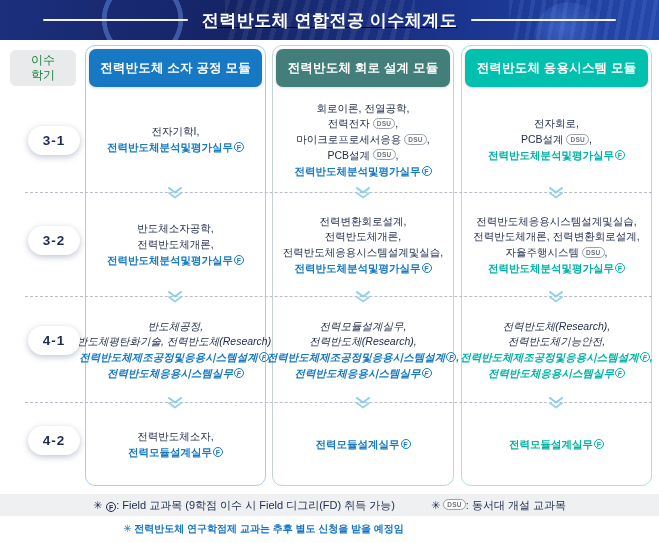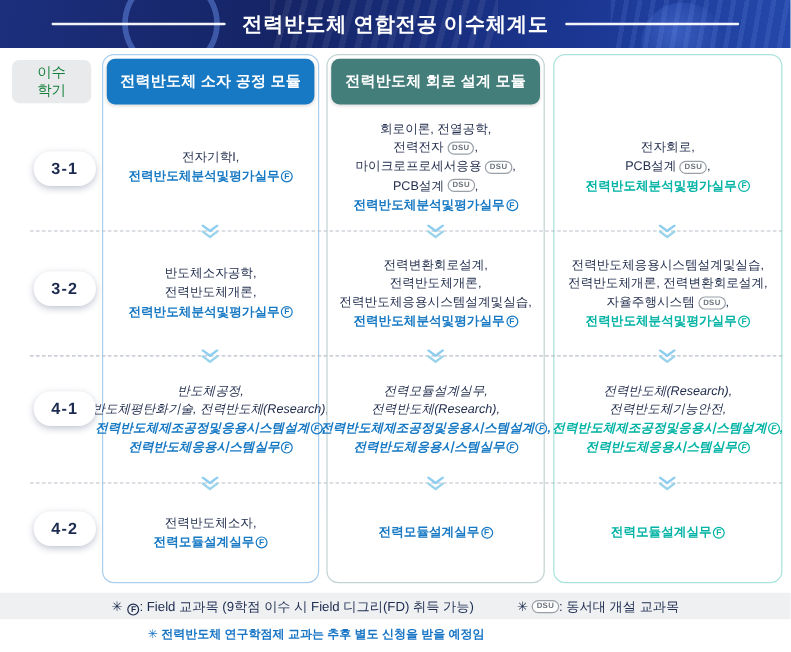--- a/index.html
+++ b/index.html
@@ -3,21 +3,21 @@
 <meta charset="utf-8">
 <style>
   * { margin:0; padding:0; box-sizing:border-box; }
   html,body { background:#ffffff; }
   body { font-family:"Liberation Sans","DejaVu Sans",sans-serif; }
   .page { position:relative; width:659px; height:543px; background:#ffffff; overflow:hidden; }
 
   
   .band { position:absolute; left:0; top:0; width:659px; height:40px;
           background:linear-gradient(96deg,#1c2f7d 0%,#152465 35%,#1b3691 72%,#2448ab 100%);
-          display:flex; align-items:center; justify-content:center; gap:14px; overflow:hidden; }
+          display:flex; align-items:center; justify-content:center; gap:14px; overflow:hidden;text-decoration:underline; }
   .band .deco { position:absolute; pointer-events:none; }
   .deco-circle-l { left:95px; top:-28px; width:95px; height:95px; border-radius:50%;
           background:radial-gradient(circle, transparent 53%, rgba(110,150,240,.45) 54%, rgba(110,150,240,.45) 60%, transparent 61%); }
   .deco-stripes-c { left:225px; top:0; width:190px; height:40px;
           background:repeating-linear-gradient(105deg, rgba(255,255,255,.07) 0 5px, transparent 5px 13px); }
   .deco-circle-r { right:55px; top:2px; width:70px; height:70px; border-radius:50%;
           background:radial-gradient(circle at 40% 35%, rgba(80,120,220,.55), rgba(80,120,220,0) 65%); }
   .deco-stripes-r { right:0; top:0; width:150px; height:40px;
           background:repeating-linear-gradient(100deg, rgba(140,175,255,.12) 0 4px, transparent 4px 11px); }
   .band-rule { width:145px; height:2px; background:rgba(255,255,255,.95); border-radius:1px; z-index:2; }
@@ -136,20 +136,21 @@
         <div class="line"><span>전력반도체(Research),</span></div>
         <div class="line hl"><span>전력반도체제조공정및응용시스템설계</span><span class="fmark">F</span><span>,</span></div>
         <div class="line hl"><span>전력반도체응용시스템실무</span><span class="fmark">F</span></div>
       </div>
     <div class="cell cell-r3">
         <div class="line hl"><span>전력모듈설계실무</span><span class="fmark">F</span></div>
       </div>
   </div>
 
   <div class="col col2" style="--bd: #a8e3dc; --hl: #00b3a4;">
+    <div class="col-header" style="background: rgb(1, 193, 174);">전력반도체 응용시스템 모듈</div>
     <div class="cell cell-r0">
         <div class="line"><span>전자회로,</span></div>
         <div class="line"><span>PCB설계 </span><span class="dsu">DSU</span><span>,</span></div>
         <div class="line hl"><span>전력반도체분석및평가실무</span><span class="fmark">F</span></div>
       </div>
     <div class="cell cell-r1">
         <div class="line"><span>전력반도체응용시스템설계및실습,</span></div>
         <div class="line"><span>전력반도체개론, 전력변환회로설계,</span></div>
         <div class="line"><span>자율주행시스템 </span><span class="dsu">DSU</span><span>,</span></div>
         <div class="line hl"><span>전력반도체분석및평가실무</span><span class="fmark">F</span></div>

